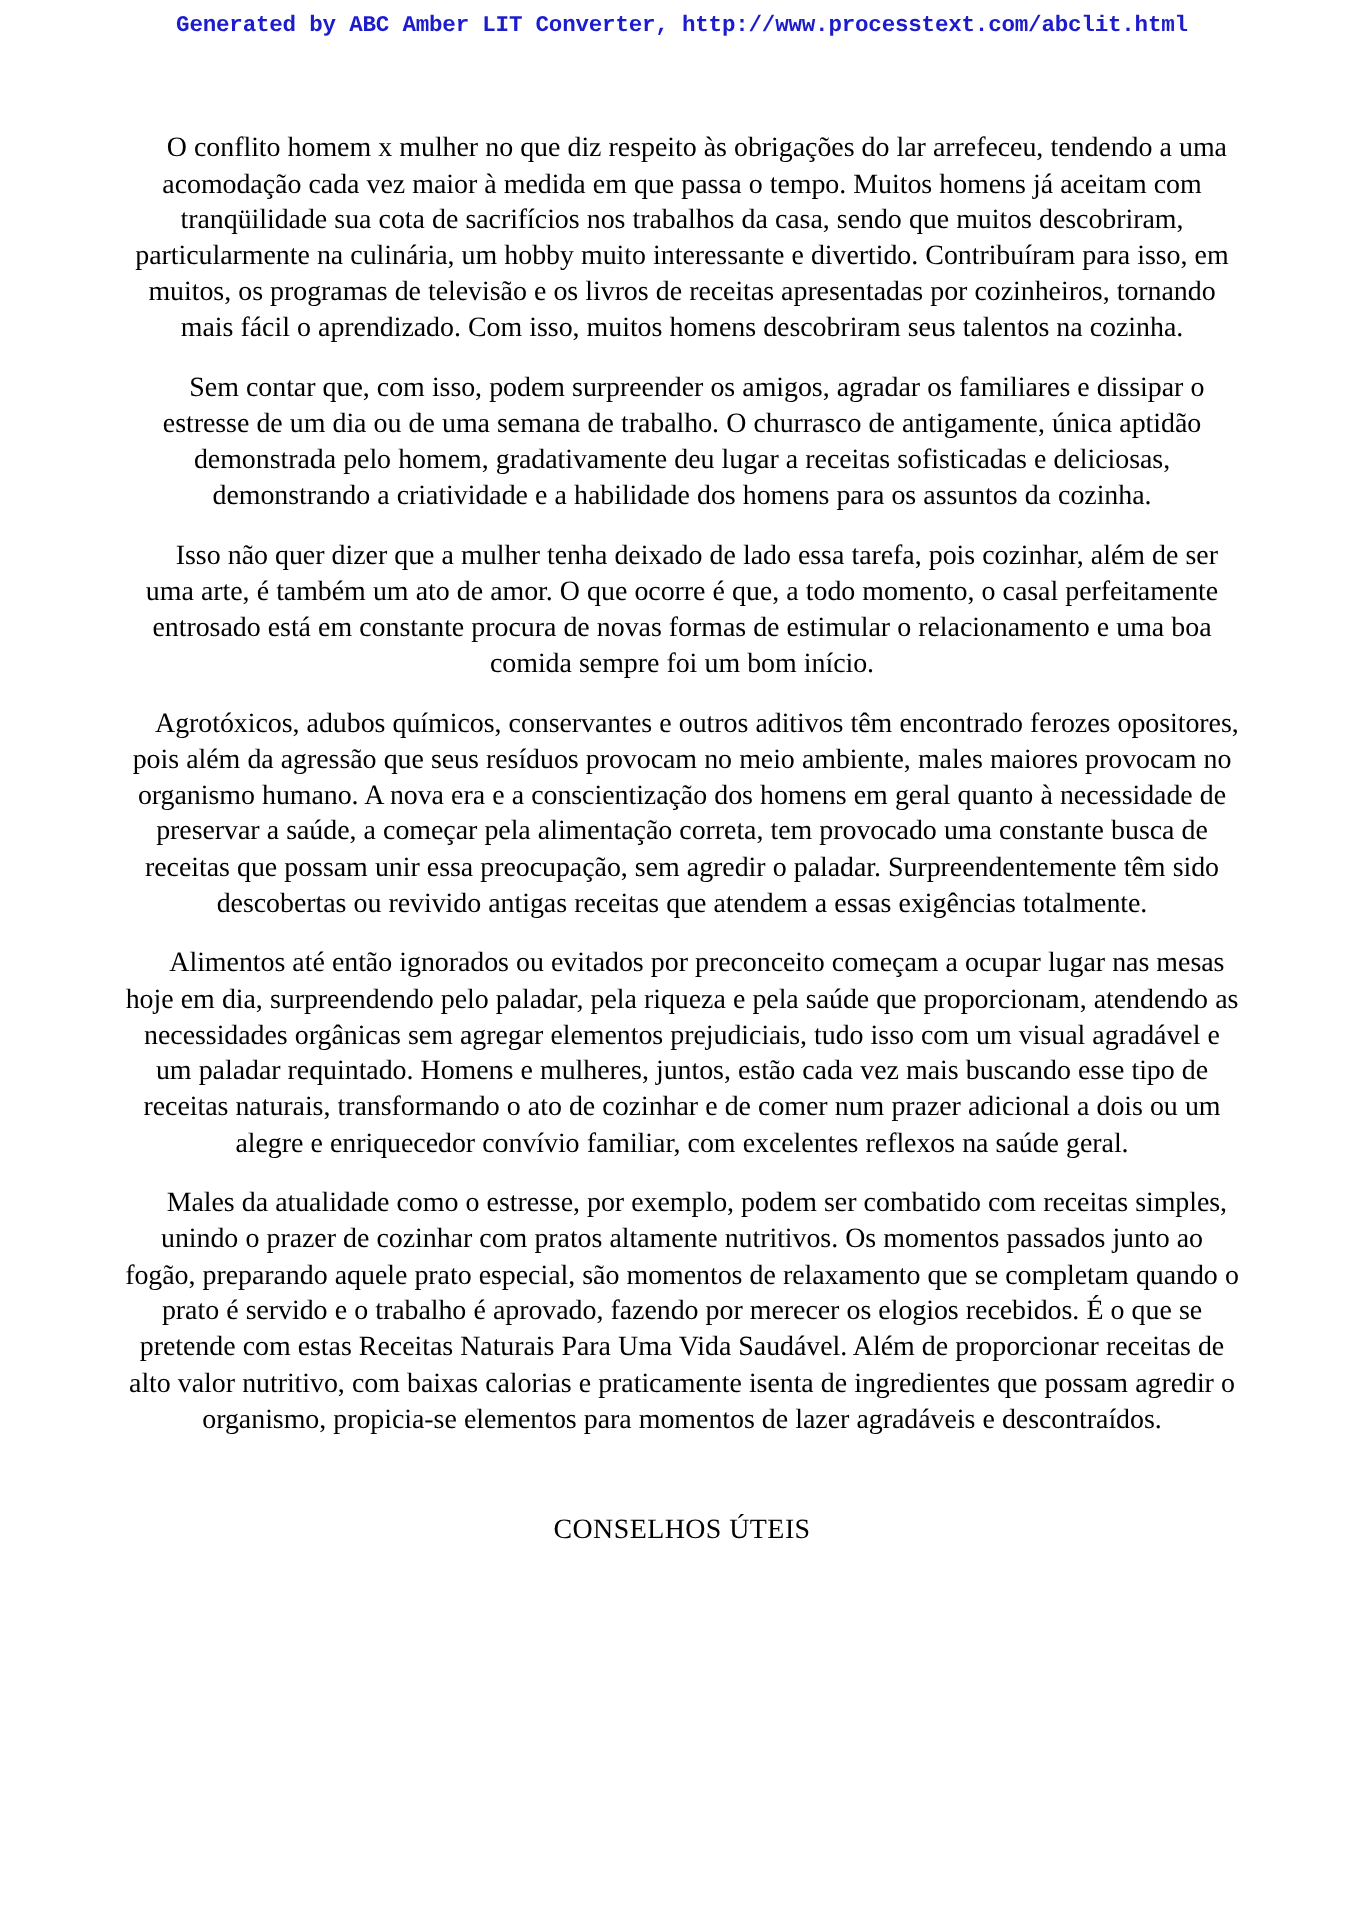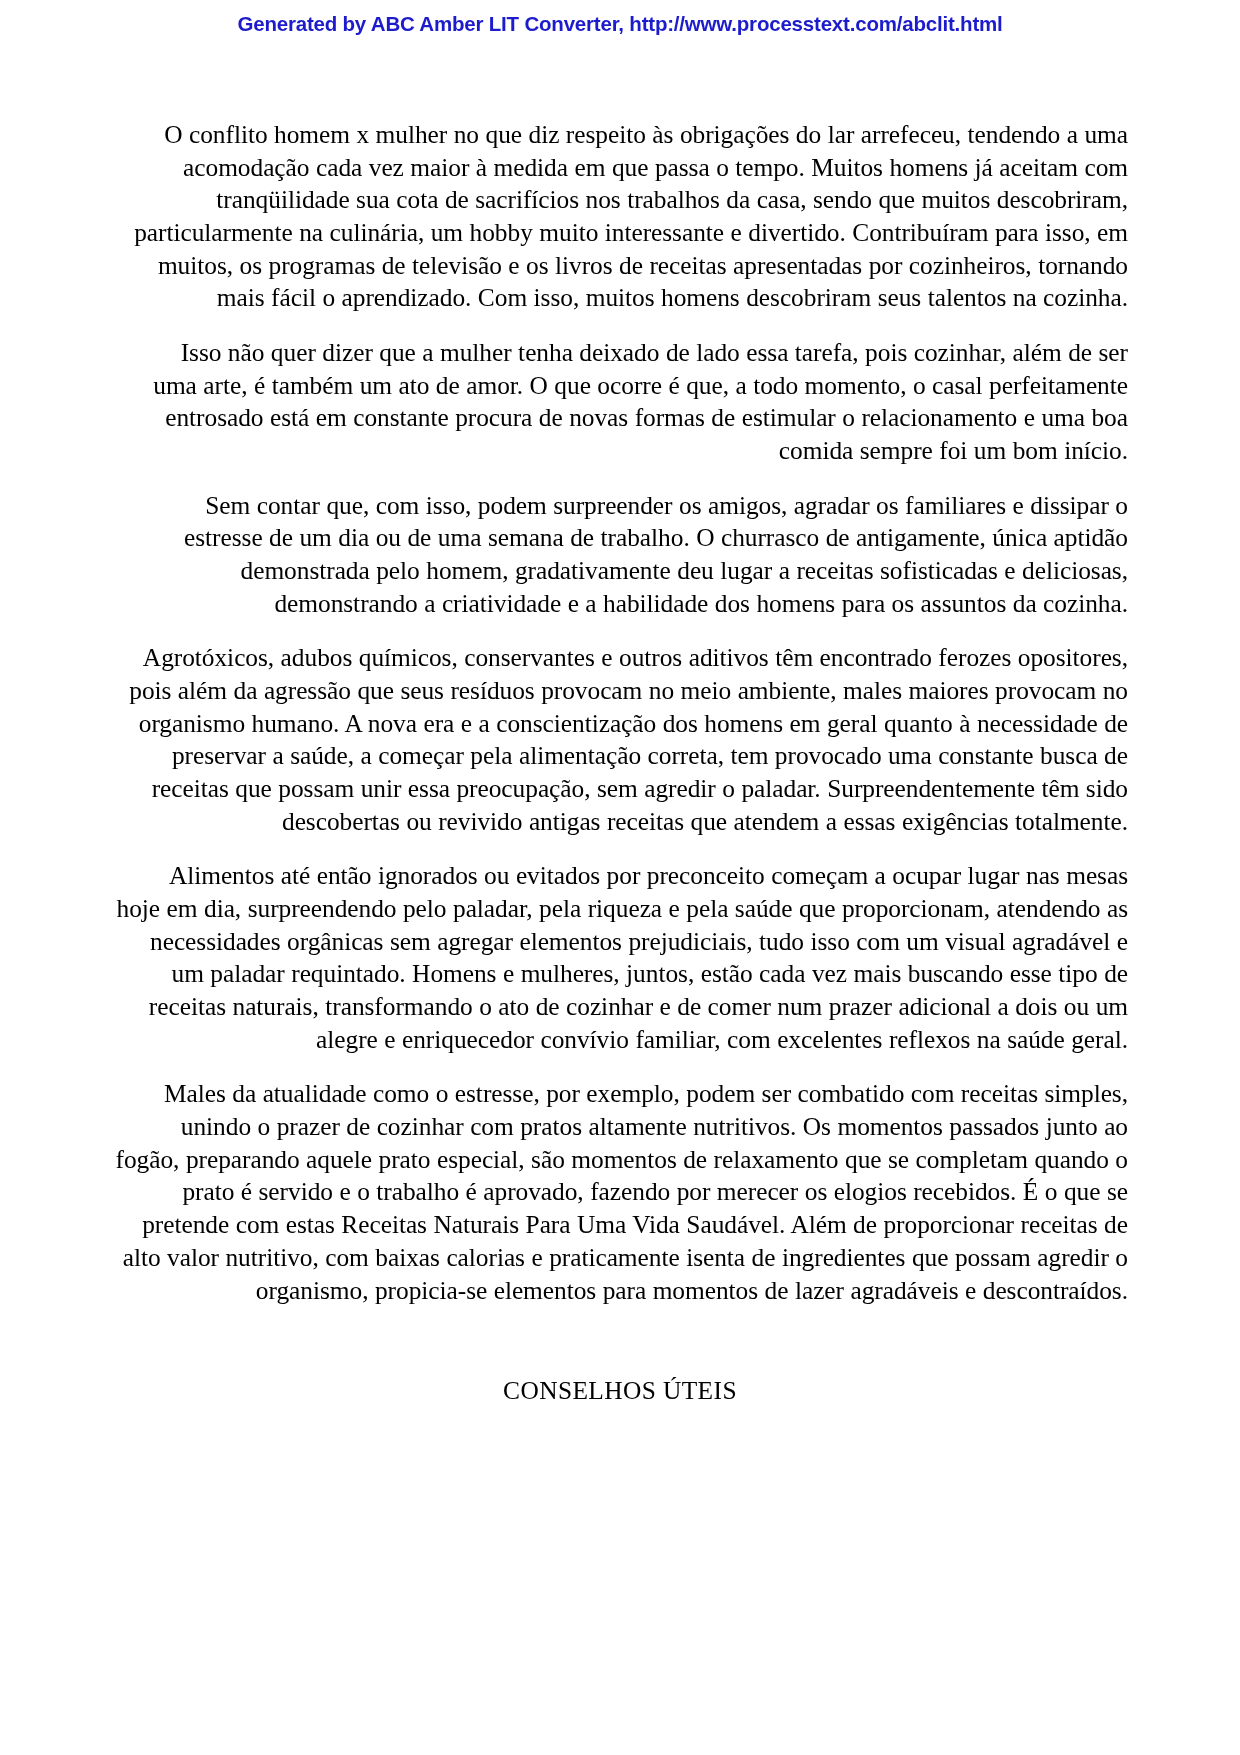--- a/index.html
+++ b/index.html
@@ -20,38 +20,38 @@
     height: 1755px;
     box-sizing: border-box;
     position: relative;
   }
   .converter-banner {
     position: absolute;
     top: 12px;
     left: 0;
     width: 1240px;
     text-align: center;
-    font-family: Liberation Sans, sans-serif;
+    font-family: Liberation Mono, monospace;
     font-weight: bold;
     font-size: 20.5px;
     letter-spacing: -0.2px;
     color: #1c1ccc;
     white-space: nowrap;
   }
   .body-block {
     position: absolute;
     top: 118px;
     left: 112px;
     width: 1016px;
   }
   p.para {
     margin: 0 0 22px 0;
     font-size: 25.4px;
     line-height: 1.286;
-    text-align: right;
+    text-align: center;
     text-indent: 27px;
     word-spacing: 0.2px;
     letter-spacing: -0.05px;
     color: #000000;
   }
   p.para:last-of-type {
     margin-bottom: 0;
   }
   .section-heading {
     position: absolute;
@@ -67,22 +67,22 @@
 </style>
 </head>
 <body>
 
 <div class="page">
 
   <div class="converter-banner">Generated by ABC Amber LIT Converter, http://www.processtext.com/abclit.html</div>
 
   <div class="body-block">
     <p class="para">O conflito homem x mulher no que diz respeito às obrigações do lar arrefeceu, tendendo a uma acomodação cada vez maior à medida em que passa o tempo. Muitos homens já aceitam com tranqüilidade sua cota de sacrifícios nos trabalhos da casa, sendo que muitos descobriram, particularmente na culinária, um hobby muito interessante e divertido. Contribuíram para isso, em muitos, os programas de televisão e os livros de receitas apresentadas por cozinheiros, tornando mais fácil o aprendizado. Com isso, muitos homens descobriram seus talentos na cozinha.</p>
+    <p class="para">Sem contar que, com isso, podem surpreender os amigos, agradar os familiares e dissipar o estresse de um dia ou de uma semana de trabalho. O churrasco de antigamente, única aptidão demonstrada pelo homem, gradativamente deu lugar a receitas sofisticadas e deliciosas, demonstrando a criatividade e a habilidade dos homens para os assuntos da cozinha.</p>
     <p class="para">Isso não quer dizer que a mulher tenha deixado de lado essa tarefa, pois cozinhar, além de ser uma arte, é também um ato de amor. O que ocorre é que, a todo momento, o casal perfeitamente entrosado está em constante procura de novas formas de estimular o relacionamento e uma boa comida sempre foi um bom início.</p>
-    <p class="para">Sem contar que, com isso, podem surpreender os amigos, agradar os familiares e dissipar o estresse de um dia ou de uma semana de trabalho. O churrasco de antigamente, única aptidão demonstrada pelo homem, gradativamente deu lugar a receitas sofisticadas e deliciosas, demonstrando a criatividade e a habilidade dos homens para os assuntos da cozinha.</p>
     <p class="para">Agrotóxicos, adubos químicos, conservantes e outros aditivos têm encontrado ferozes opositores, pois além da agressão que seus resíduos provocam no meio ambiente, males maiores provocam no organismo humano. A nova era e a conscientização dos homens em geral quanto à necessidade de preservar a saúde, a começar pela alimentação correta, tem provocado uma constante busca de receitas que possam unir essa preocupação, sem agredir o paladar. Surpreendentemente têm sido descobertas ou revivido antigas receitas que atendem a essas exigências totalmente.</p>
     <p class="para">Alimentos até então ignorados ou evitados por preconceito começam a ocupar lugar nas mesas hoje em dia, surpreendendo pelo paladar, pela riqueza e pela saúde que proporcionam, atendendo as necessidades orgânicas sem agregar elementos prejudiciais, tudo isso com um visual agradável e um paladar requintado. Homens e mulheres, juntos, estão cada vez mais buscando esse tipo de receitas naturais, transformando o ato de cozinhar e de comer num prazer adicional a dois ou um alegre e enriquecedor convívio familiar, com excelentes reflexos na saúde geral.</p>
     <p class="para">Males da atualidade como o estresse, por exemplo, podem ser combatido com receitas simples, unindo o prazer de cozinhar com pratos altamente nutritivos. Os momentos passados junto ao fogão, preparando aquele prato especial, são momentos de relaxamento que se completam quando o prato é servido e o trabalho é aprovado, fazendo por merecer os elogios recebidos. É o que se pretende com estas Receitas Naturais Para Uma Vida Saudável. Além de proporcionar receitas de alto valor nutritivo, com baixas calorias e praticamente isenta de ingredientes que possam agredir o organismo, propicia-se elementos para momentos de lazer agradáveis e descontraídos.</p>
   </div>
 
   <div class="section-heading">CONSELHOS ÚTEIS</div>
 
 </div>
 
 </body></html>

